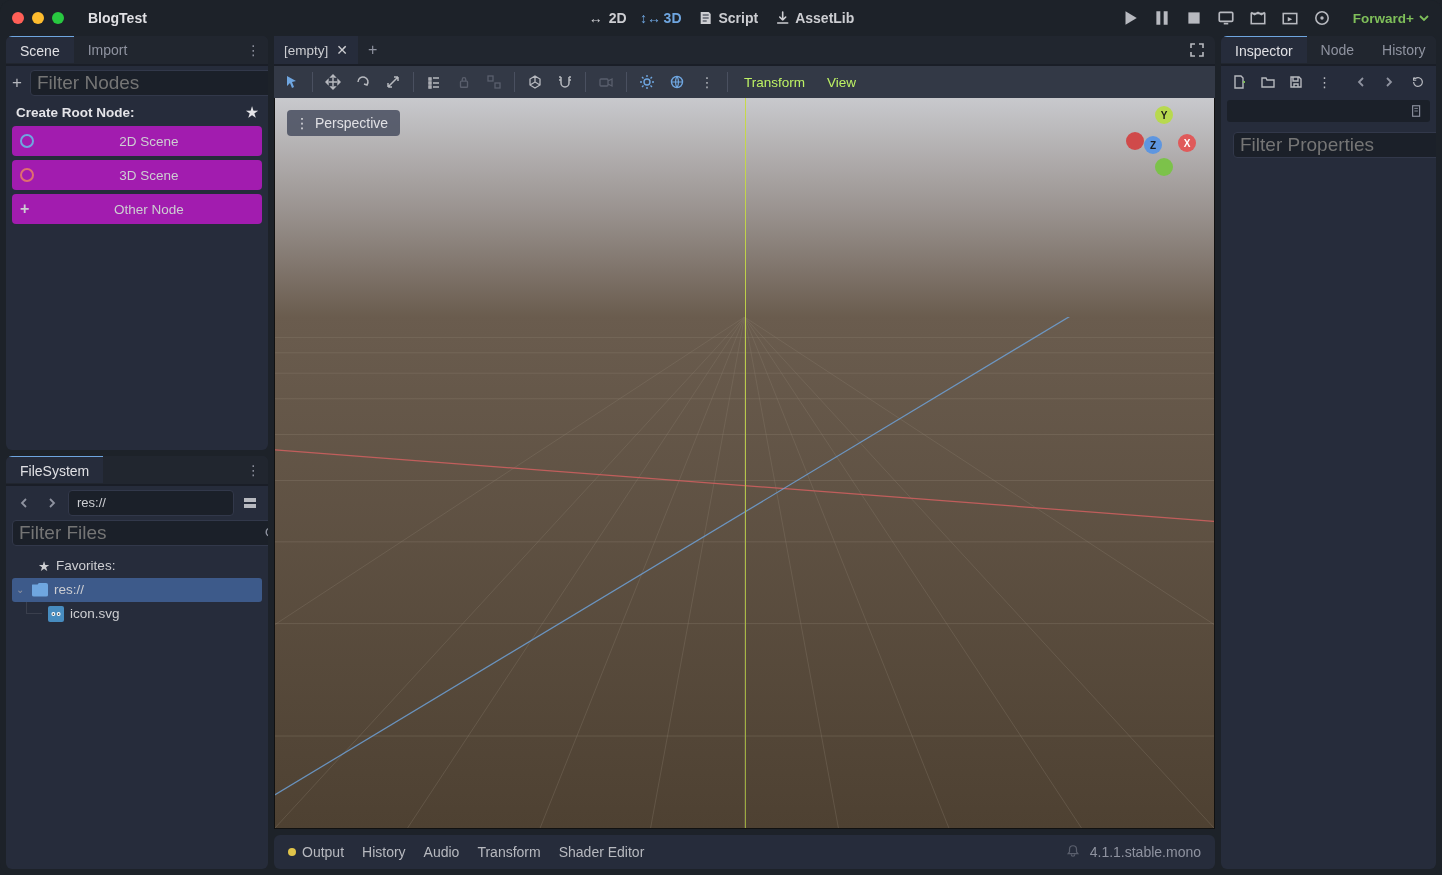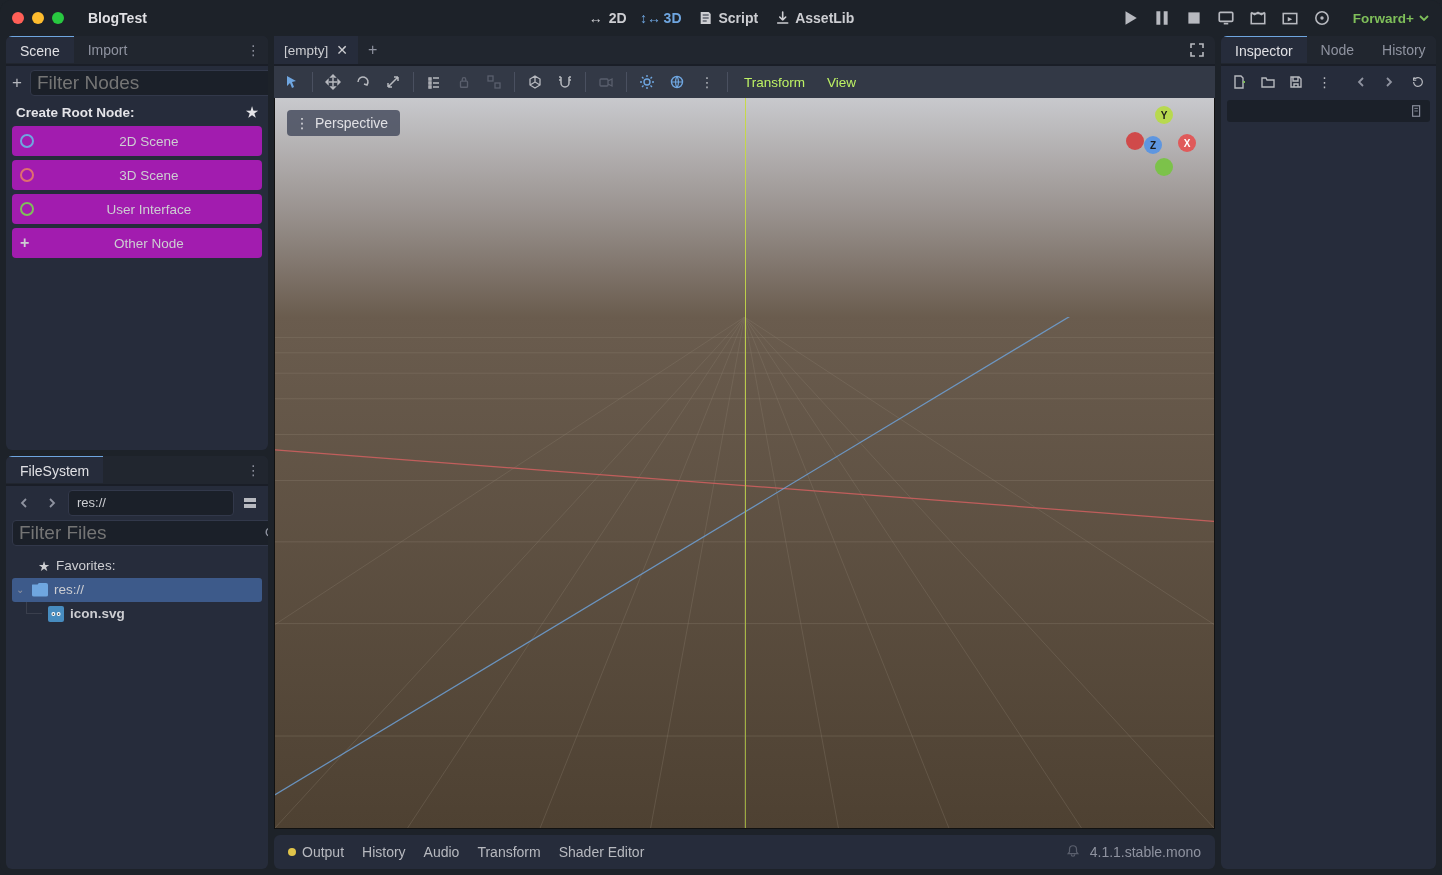--- a/index.html
+++ b/index.html
@@ -222,24 +222,20 @@
       <div class="root-list">
         <div class="root-item">
           <div class="ring blue"></div>
           <span>2D Scene</span>
         </div>
         <div class="root-item">
           <div class="ring red"></div>
           <span>3D Scene</span>
         </div>
         <div class="root-item">
-          <div class="ring green"></div>
-          <span>User Interface</span>
-        </div>
-        <div class="root-item">
           <div class="plus-ic">+</div>
           <span>Other Node</span>
         </div>
       </div>
     </div>
 
     <div class="panel" style="flex:1">
       <div class="tabs">
         <div class="tab active">FileSystem</div>
         <div class="tab-more">⋮</div>
@@ -283,21 +279,21 @@
         <div class="tree-row">
           <span class="tree-indent"></span>
           <span class="fav-star">★</span>
           <span>Favorites:</span>
         </div>
         <div class="tree-row sel">
           <span class="expand">⌄</span>
           <div class="folder-ic"></div>
           <span>res://</span>
         </div>
-        <div class="tree-row" style="padding-left:14px;font-weight:bold;">
+        <div class="tree-row" style="padding-left:14px;">
           <span class="tree-indent" style="border-left:1px solid #3a3f4d;border-bottom:1px solid #3a3f4d;height:12px;margin-top:-12px;"></span>
           <div class="svg-ic">
             <svg viewBox="0 0 16 16" width="14" height="14">
                 <circle cx="5" cy="8" r="2.2" fill="#fff"></circle>
                 <circle cx="11" cy="8" r="2.2" fill="#fff"></circle>
                 <circle cx="5" cy="8" r="1" fill="#414042"></circle>
                 <circle cx="11" cy="8" r="1" fill="#414042"></circle>
               </svg>
           </div>
           <span>icon.svg</span>
@@ -511,16 +507,33 @@
               <path d="M3 8a5 5 0 102-4L3 3m0 0v3h3" stroke="#b7b9bf" stroke-width="1.4" fill="none"></path>
             </svg>
           </div>
       </div>
       <div class="insp-path">
         <svg width="14" height="14" viewBox="0 0 16 16">
             <rect x="3" y="2" width="8" height="12" stroke="#8f93a0" stroke-width="1.3" fill="none"></rect>
             <path d="M5 5h4M5 8h4" stroke="#8f93a0" stroke-width="1"></path>
           </svg>
       </div>
+      <div class="fs-nav insp-search">
+        <div class="search">
+          <input placeholder="Filter Properties" style="">
+          <svg width="14" height="14" viewBox="0 0 16 16">
+              <circle cx="7" cy="7" r="4.5" fill="none" stroke="#8f93a0" stroke-width="1.6"></circle>
+              <path d="M11 11l3 3" stroke="#8f93a0" stroke-width="1.6"></path>
+            </svg>
+        </div>
+        <div class="iconbtn">
+          <svg width="16" height="16" viewBox="0 0 16 16">
+              <path d="M3 4h10M3 8h10M3 12h10" stroke="#b7b9bf" stroke-width="1.4"></path>
+              <circle cx="5" cy="4" r="1.5" fill="#b7b9bf"></circle>
+              <circle cx="11" cy="8" r="1.5" fill="#b7b9bf"></circle>
+              <circle cx="7" cy="12" r="1.5" fill="#b7b9bf"></circle>
+            </svg>
+        </div>
+      </div>
     </div>
   </div>
 
 </div>
 
 </body></html>

